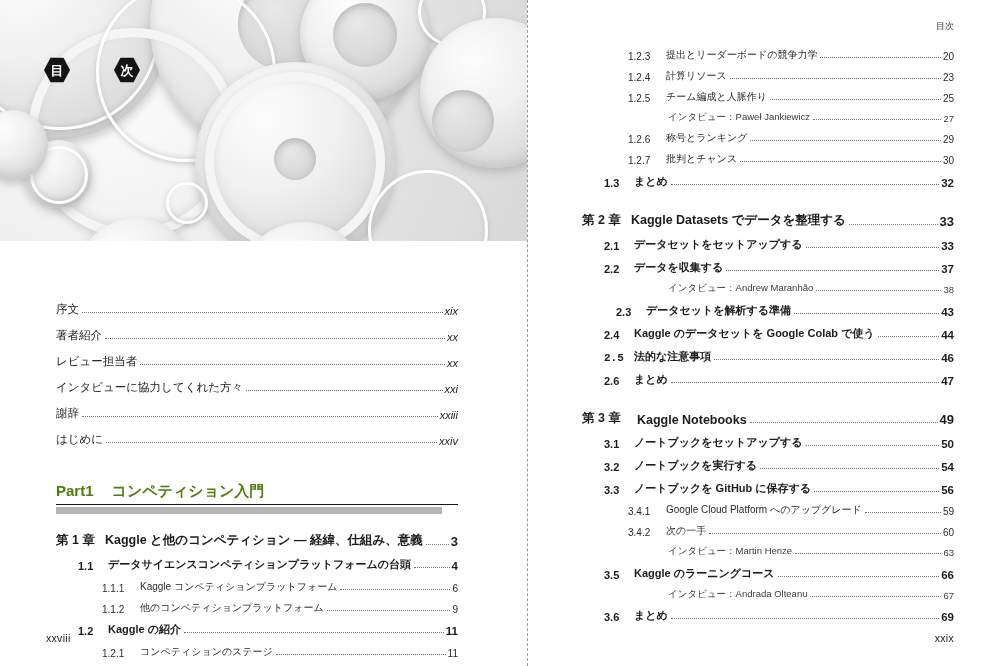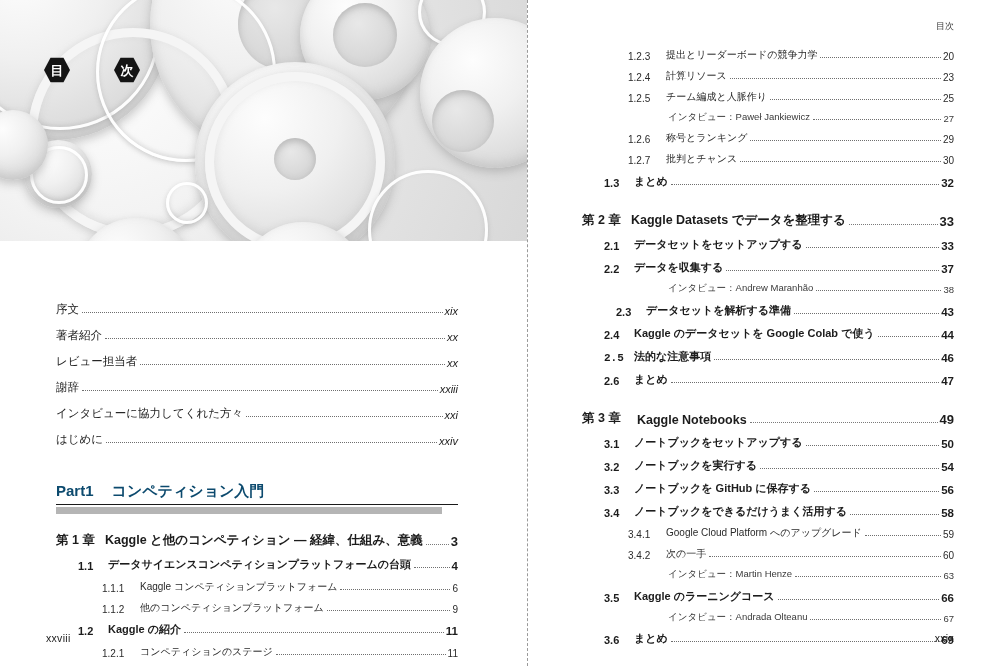--- a/index.html
+++ b/index.html
@@ -105,21 +105,21 @@
 
   
   .left-body{
     position:absolute;left:56px;top:296px;width:402px;
   }
   .part-head{
     margin:30px 0 14px 0;
   }
   .part-head .ph-line{
     display:flex;align-items:baseline;gap:18px;
-    font-size:15px;font-weight:700;color:#0c4a6e;
+    font-size:15px;font-weight:700;color:#4d7c0f;
     padding-bottom:3px;border-bottom:1.5px solid #1a1a1a;
   }
   .part-head .ph-bar{
     height:7px;background:#b5b5b5;margin-top:2px;width:96%;
   }
   .chap-block{margin-top:10px;}
   .indent-1{padding-left:22px;}
   .indent-2{padding-left:46px;}
   .indent-3{padding-left:86px;}
 
@@ -189,28 +189,28 @@
           <span class="txt">著者紹介</span>
           <span class="dots"></span>
           <span class="pg">xx</span>
         </li>
         <li class="row lvl-front">
           <span class="txt">レビュー担当者</span>
           <span class="dots"></span>
           <span class="pg">xx</span>
         </li>
         <li class="row lvl-front">
+          <span class="txt">インタビューに協力してくれた方々</span>
+          <span class="dots"></span>
+          <span class="pg">xxi</span>
+        </li>
+        <li class="row lvl-front">
           <span class="txt">謝辞</span>
           <span class="dots"></span>
           <span class="pg">xxiii</span>
-        </li>
-        <li class="row lvl-front">
-          <span class="txt">インタビューに協力してくれた方々</span>
-          <span class="dots"></span>
-          <span class="pg">xxi</span>
         </li>
         <li class="row lvl-front">
           <span class="txt">はじめに</span>
           <span class="dots"></span>
           <span class="pg">xxiv</span>
         </li>
       </ul>
 
       <div class="part-head">
         <div class="ph-line">
@@ -395,26 +395,20 @@
           <span class="txt">ノートブックを実行する</span>
           <span class="dots"></span>
           <span class="pg">54</span>
         </div>
         <div class="row lvl-sec indent-1">
           <span class="num txt" style="width:30px;">3.3</span>
           <span class="txt">ノートブックを GitHub に保存する</span>
           <span class="dots"></span>
           <span class="pg">56</span>
         </div>
-        <div class="row lvl-sec indent-1">
-          <span class="num txt" style="width:30px;">3.4</span>
-          <span class="txt">ノートブックをできるだけうまく活用する</span>
-          <span class="dots"></span>
-          <span class="pg">58</span>
-        </div>
         <div class="row lvl-sub indent-2">
           <span class="num txt" style="width:38px;">3.4.1</span>
           <span class="txt">Google Cloud Platform へのアップグレード</span>
           <span class="dots"></span>
           <span class="pg">59</span>
         </div>
         <div class="row lvl-sub indent-2">
           <span class="num txt" style="width:38px;">3.4.2</span>
           <span class="txt">次の一手</span>
           <span class="dots"></span>

